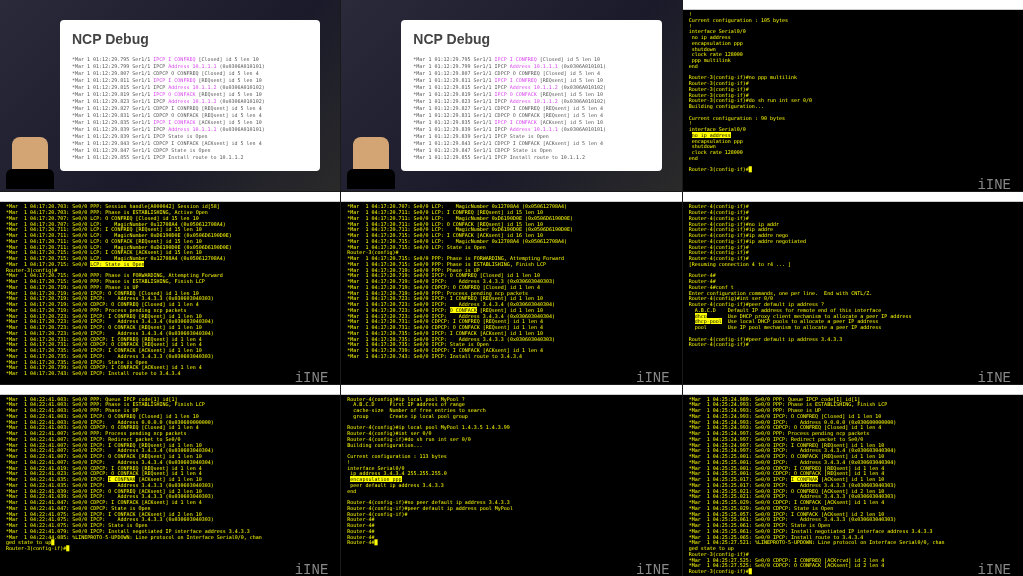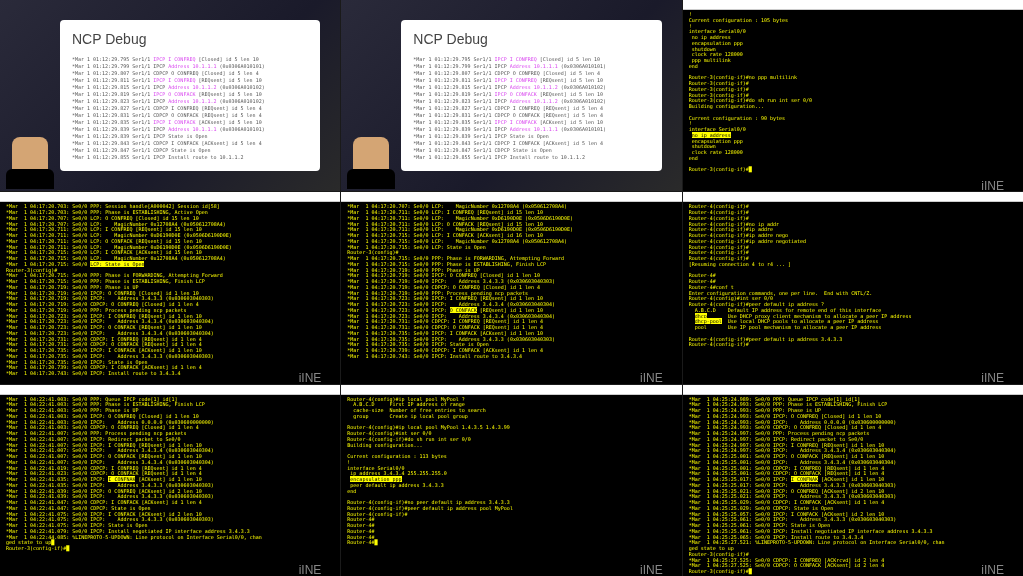--- a/index.html
+++ b/index.html
@@ -3,28 +3,28 @@
 <meta charset="utf-8">
 <style>
 *{margin:0;padding:0;box-sizing:border-box}
 body{background:#1a1a1a;font-family:monospace;width:1023px;height:576px;overflow:hidden}
 .grid{display:grid;grid-template-columns:repeat(3,1fr);grid-template-rows:repeat(3,1fr);width:100%;height:100%;gap:1px}
 .cell{position:relative;overflow:hidden}
 .slide{background:linear-gradient(135deg,#2a2a3a 0%,#1a1a2a 60%,#2a2a2a 100%);display:flex;align-items:center;padding:10px;position:relative}
 .presenter{position:absolute;left:12px;bottom:10px;width:36px;height:44px;background:#d4a574;border-radius:8px 8px 0 0}
 .presenter::after{content:"";position:absolute;bottom:-8px;left:-6px;width:48px;height:20px;background:#000;border-radius:6px 6px 0 0}
 .card{background:#fff;border-radius:4px;padding:10px 12px;margin-left:50px;width:calc(100% - 60px);font-size:5px;line-height:1.4;color:#333}
-.card h2{font-size:14px;font-weight:400;color:#444;margin-bottom:6px;font-family:sans-serif}
+.card h2{font-size:14px;font-weight:700;color:#444;margin-bottom:6px;font-family:sans-serif}
 .card .line{color:#555;white-space:nowrap;overflow:hidden}
 .card .line .k{color:#d946ef}
 .term{background:#000;font-size:5px;line-height:1.15;color:#ffff00;padding:12px 6px 4px 6px;position:relative}
 .term-top{background:#fff;position:absolute;top:0;left:0;right:0;height:10px;border-bottom:1px solid #ccc}
 .term .ln{white-space:pre;color:#ffff00}
 .term .hl{background:#ffff00;color:#000}
-.logo{position:absolute;right:19px;bottom:-2px;font-size:12px;color:#888;font-family:Liberation Sans, sans-serif}
+.logo{position:absolute;right:12px;bottom:-2px;font-size:14px;color:#888;font-family:Liberation Mono, monospace}
 </style>
 </head>
 <body>
 
 <div class="grid">
   <div class="cell slide">
     <div class="presenter"></div>
     <div class="card">
       <h2>NCP Debug</h2>
       <div id="slide-body-1">

